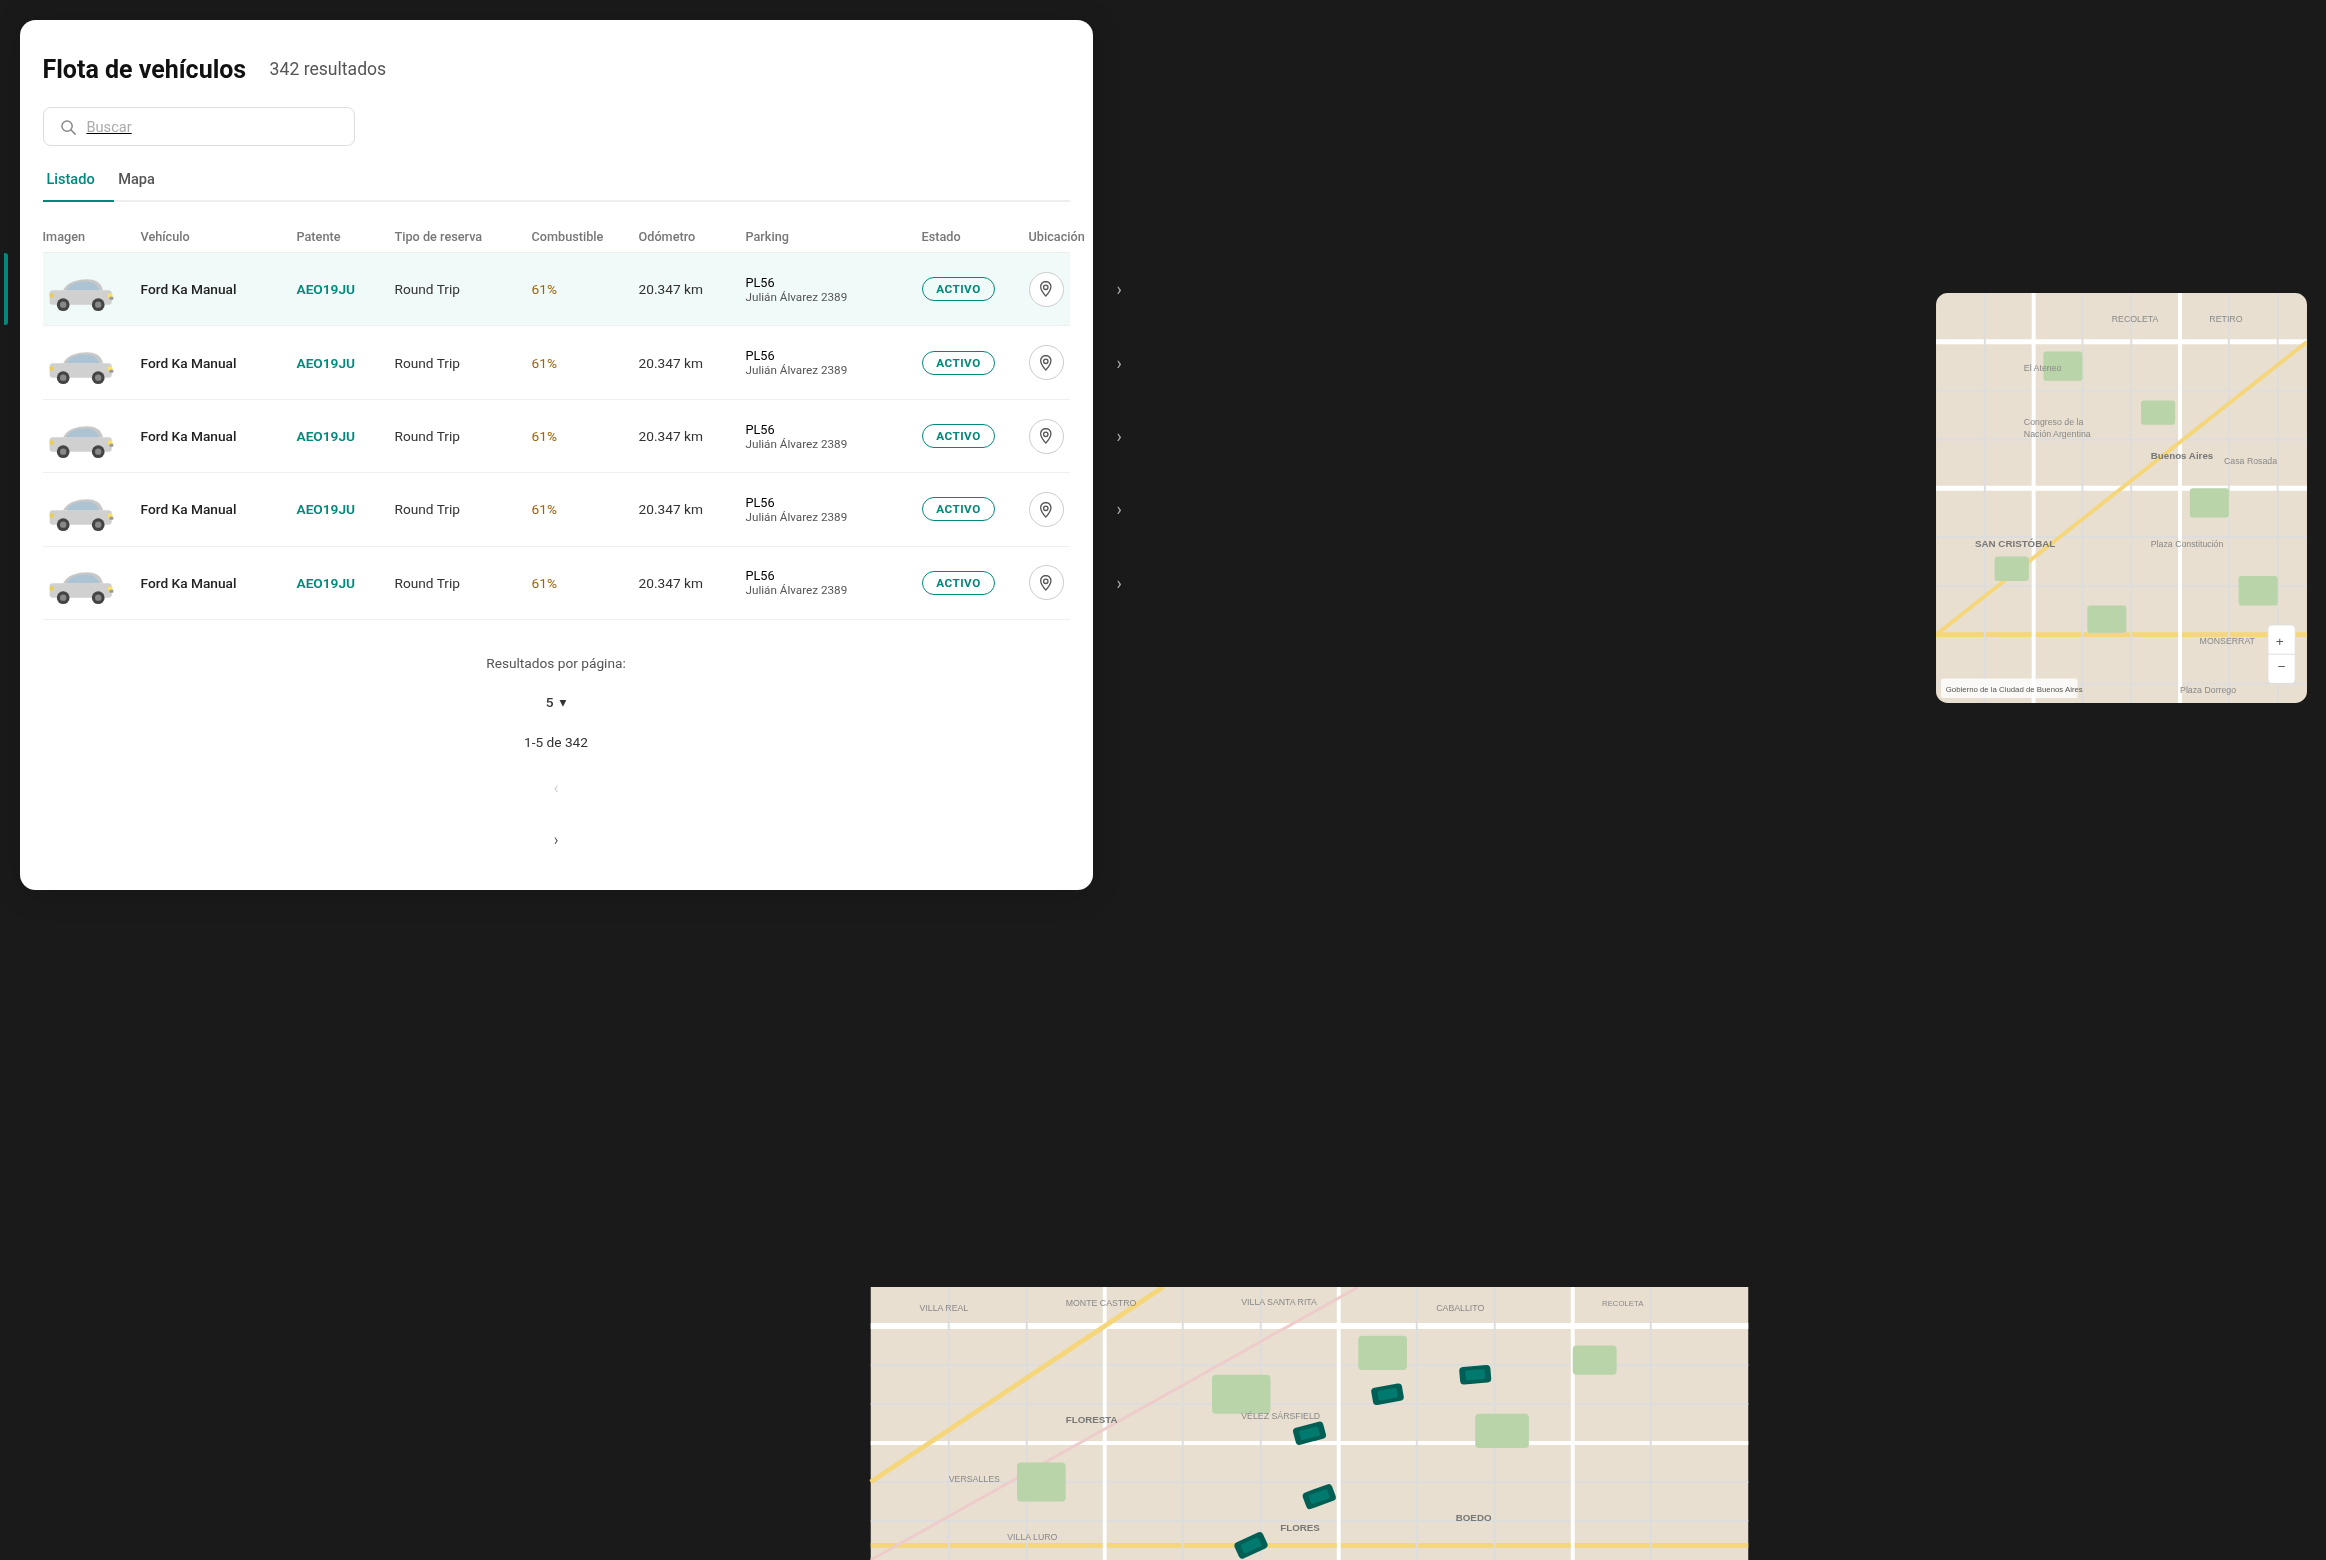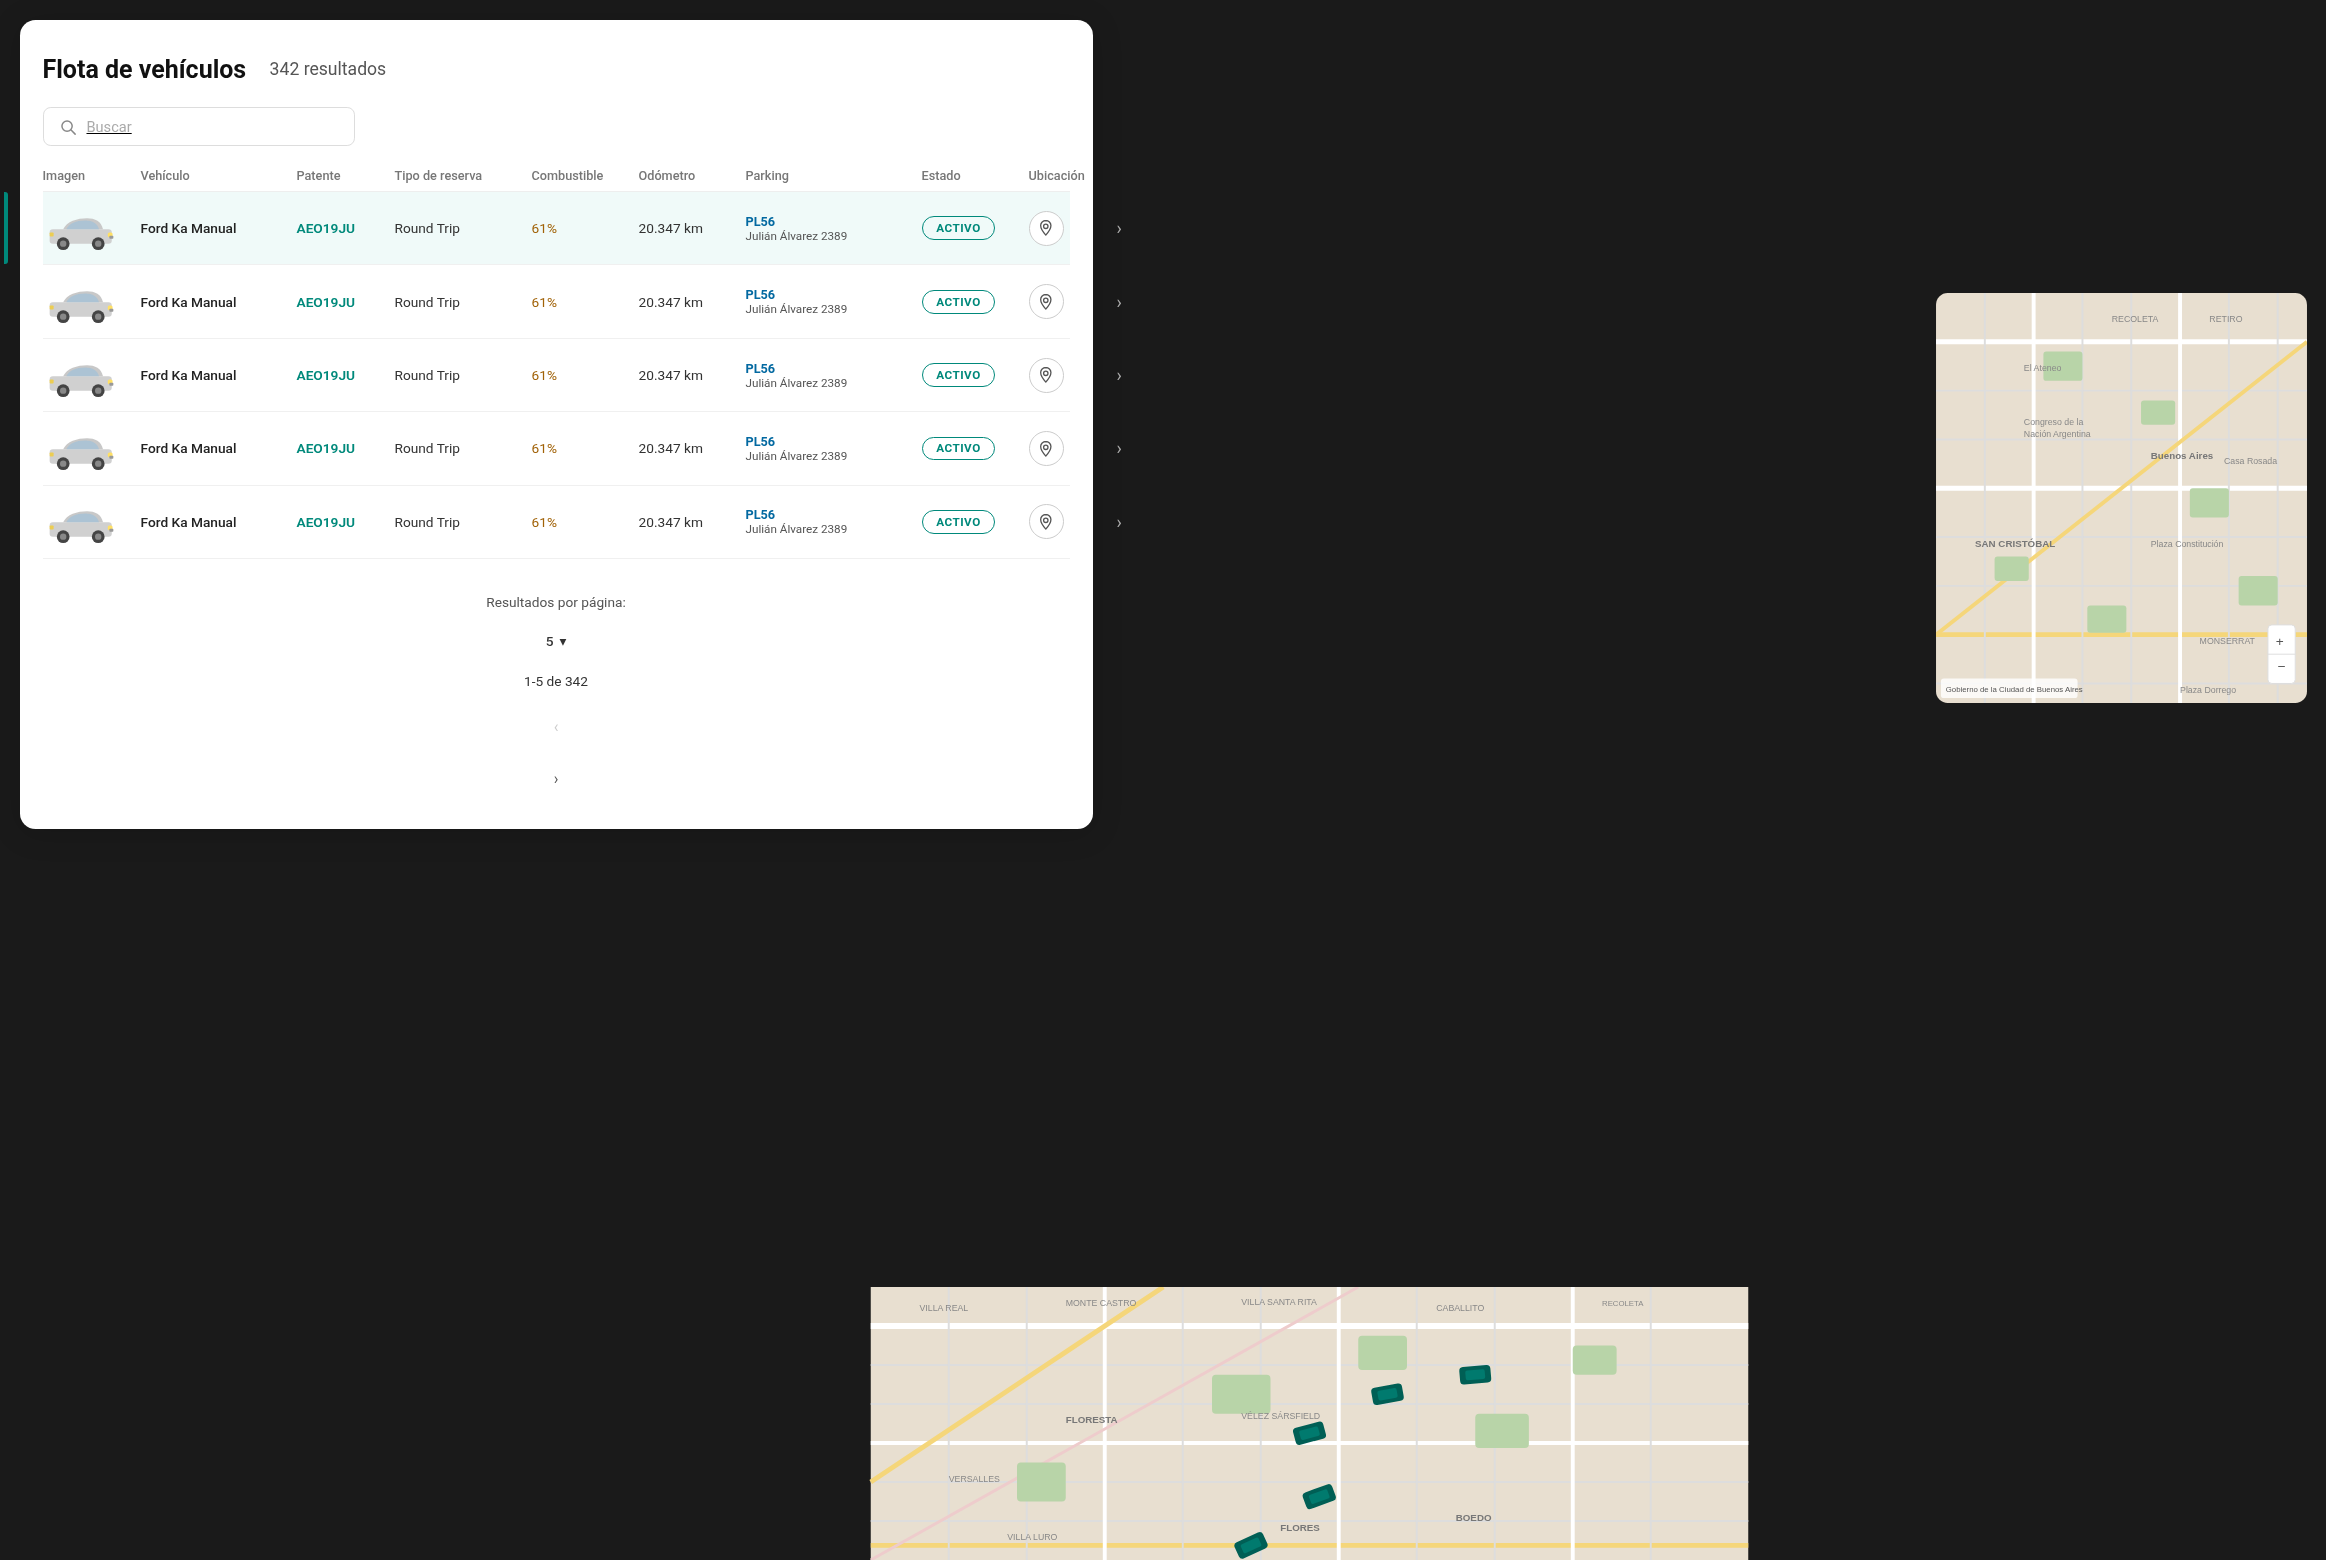--- a/index.html
+++ b/index.html
@@ -172,22 +172,22 @@
     .odometer {
       font-size: 13.7px;
       color: #333;
     }
 
     .parking-info {
       font-size: 12.7px;
     }
 
     .parking-name {
-      color: #0369a1;
-      font-weight: 700;
+      color: #000000;
+      font-weight: 400;
       display: block;
     }
 
     .parking-address {
       color: #555;
       display: block;
       font-size: 11.7px;
     }
 
     .status-badge {
@@ -278,20 +278,24 @@
   </div>
 
   <div class="search-bar">
     <svg class="search-icon-svg" viewBox="0 0 24 24" fill="none" stroke="#888" stroke-width="2" stroke-linecap="round" stroke-linejoin="round">
       <circle cx="11" cy="11" r="7"></circle>
       <line x1="16.5" y1="16.5" x2="22" y2="22"></line>
     </svg>
     <span class="search-placeholder">Buscar</span>
   </div>
 
+  <div class="tabs-row">
+    <div class="tab active">Listado</div>
+    <div class="tab">Mapa</div>
+  </div>
 
   <div class="table-container">
 
     <div class="table-header">
       <div class="col-header">Imagen</div>
       <div class="col-header">Vehículo</div>
       <div class="col-header">Patente</div>
       <div class="col-header">Tipo de reserva</div>
       <div class="col-header">Combustible</div>
       <div class="col-header">Odómetro</div>

